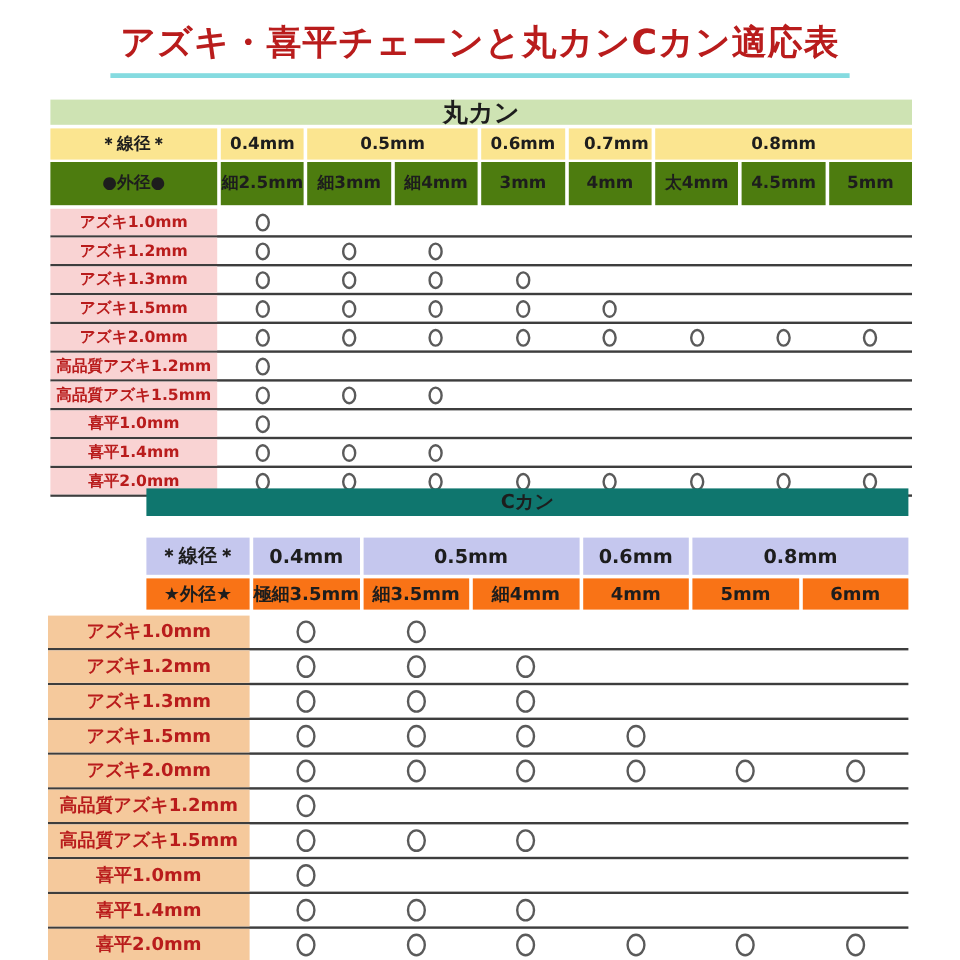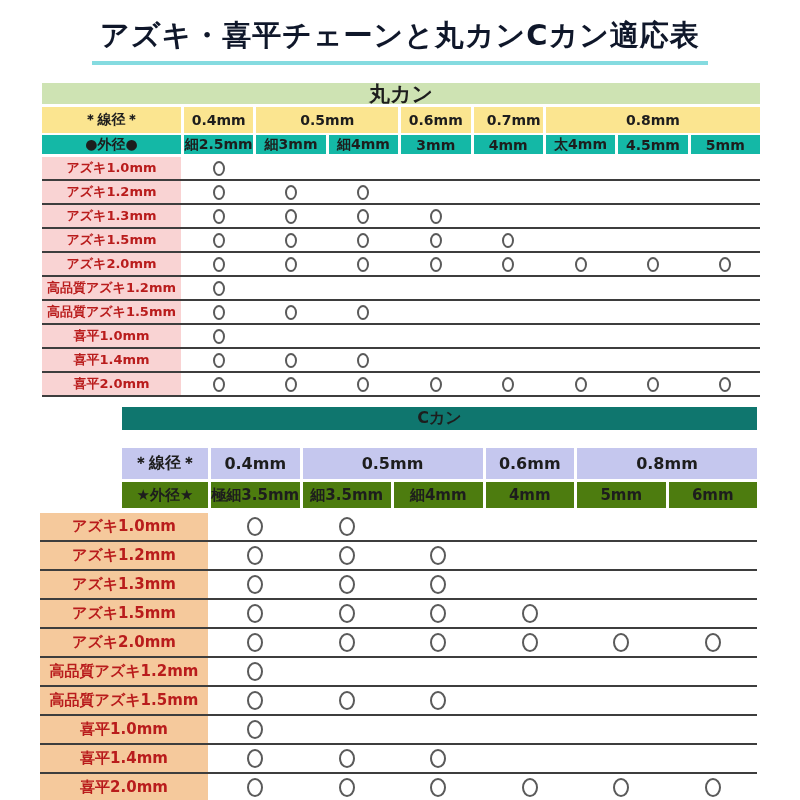--- a/index.html
+++ b/index.html
@@ -6,21 +6,21 @@
   html, body { width: 800px; background: #ffffff; }
   body { font-family: "DejaVu Sans", "Liberation Sans", sans-serif; color: #222; }
   .page { position: relative; width: 800px; height: 800px; background: #fff; overflow: hidden; }
 
   
   .title-wrap { position: absolute; top: 16px; left: 0; width: 800px; text-align: center; }
   .page-title {
     display: inline-block;
     font-size: 29px;
     font-weight: bold;
-    color: #0f172a;
+    color: #b91c1c;
     letter-spacing: 1px;
     border-bottom: 4px solid #85dbe0;
     padding: 0 8px 5px 8px;
   }
 
   
   .table { position: absolute; }
   .titlebar {
     display: flex; align-items: center; justify-content: center;
     font-weight: bold; color: #1d1d1d;
@@ -38,33 +38,33 @@
   .data-cell { display: flex; align-items: center; justify-content: center; }
   .circle { border: 2px solid #5a5a5a; border-radius: 50%; background: #fff; }
 
   
   .t1 { left: 42px; top: 83px; width: 718px; }
   .t1 .titlebar { height: 21px; background: #cee3b3; font-size: 21px; margin-bottom: 3px; }
   .t1 .head-grid, .t1 .data-row { grid-template-columns: 139px repeat(8, 1fr); }
   .t1 .senkei-row { margin-bottom: 2px; }
   .t1 .senkei-row .head-cell { height: 26px; background: #fbe590; font-size: 14px; }
   .t1 .gaikei-row { margin-bottom: 3px; }
-  .t1 .gaikei-row .head-cell { height: 19px; background: #14b8a6; font-size: 14px; }
+  .t1 .gaikei-row .head-cell { height: 36px; background: #4d7c0f; font-size: 14px; }
   .t1 .data-row { height: 24px; }
   .t1 .row-label { background: #f9d3d3; font-size: 13px; }
   .t1 .circle { width: 12px; height: 15px; }
 
   
   .t2 { left: 40px; top: 407px; width: 717px; }
   .t2 .titlebar { height: 23px; background: #0f766e; font-size: 16px; margin-left: 82px; width: 635px; margin-bottom: 18px; }
   .t2 .head-grid { margin-left: 82px; width: 635px; grid-template-columns: 86px repeat(6, 1fr); }
   .t2 .senkei-row { margin-bottom: 3px; }
   .t2 .senkei-row .head-cell { height: 31px; background: #c5c7ee; font-size: 16px; }
   .t2 .gaikei-row { margin-bottom: 5px; }
-  .t2 .gaikei-row .head-cell { height: 26px; background: #4d7c0f; font-size: 15px; }
+  .t2 .gaikei-row .head-cell { height: 26px; background: #f97316; font-size: 15px; }
   .t2 .data-row { grid-template-columns: 168px repeat(6, 1fr); height: 29px; }
   .t2 .row-label { background: #f5c99c; font-size: 15px; }
   .t2 .circle { width: 16px; height: 19px; }
 </style>
 </head>
 <body>
 
 <div class="page">
 
   <div class="title-wrap">

